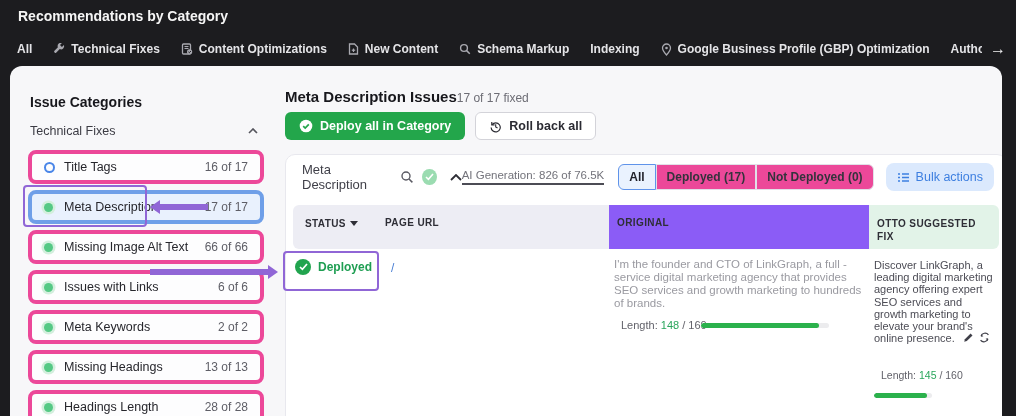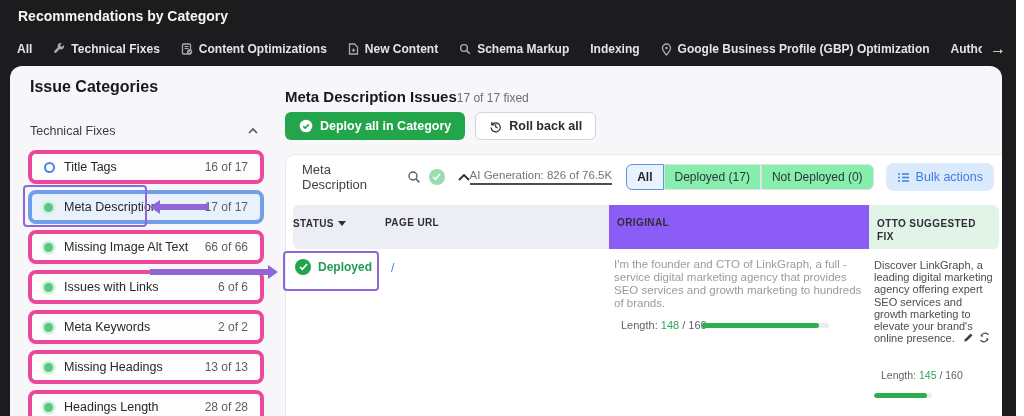--- a/index.html
+++ b/index.html
@@ -11,21 +11,21 @@
   .app-title { position:absolute; left:18px; top:8px; color:#f5f5f5; font-size:14px; font-weight:bold; }
   .tabs { position:absolute; left:17px; top:38px; right:34px; height:22px; display:flex; align-items:center; gap:21px; white-space:nowrap; overflow:hidden; }
   .tab { display:flex; align-items:center; gap:6px; color:#e4e4e7; font-size:12px; font-weight:bold; cursor:pointer; position:relative; }
   .tab .ticon { color:#a9a9b0; display:flex; align-items:center; }
   .tabs-arrow { position:absolute; right:10px; top:38px; height:22px; display:flex; align-items:center; color:#f0f0f2; background:#1c1c1f; padding-left:8px; }
 
   
   .panel { position:absolute; left:10px; right:14px; top:66px; bottom:0; background:#f7f7f9; border-radius:12px 12px 0 0; overflow:hidden; }
 
   
-  .sb-title { position:absolute; left:20px; top:12px; font-size:16px; font-weight:bold; color:#17171c; }
+  .sb-title { position:absolute; left:20px; top:28px; font-size:14px; font-weight:bold; color:#17171c; }
   .sb-group { position:absolute; left:20px; top:58px; width:228px; display:flex; align-items:center; justify-content:space-between; color:#3c3c44; font-size:12.5px; }
   .sb-items { position:absolute; left:18px; top:84px; width:236px; }
   .sb-item { height:34px; margin-bottom:6px; background:#fdfdfe; border:4px solid #ec4899; border-radius:8px; display:flex; align-items:center; padding:0 12px; font-size:12.5px; color:#26262c; cursor:pointer; }
   .sb-item .count { margin-left:auto; color:#5e5e66; font-size:12px; }
   .sb-item.selected { background:#e9f1fd; border-color:#6f9fe8; }
   .dot-done { width:9px; height:9px; border-radius:50%; background:#55c985; box-shadow:0 0 0 2.5px #d3efdd; margin-right:11px; flex:none; }
   .ring-blue { width:11px; height:11px; border-radius:50%; border:2.5px solid #4a86e8; margin-right:9px; flex:none; }
 
   
   .anno-box { position:absolute; border:2.5px solid #9066d6; border-radius:4px; z-index:30; pointer-events:none; }
@@ -46,31 +46,31 @@
 
   
   .card { position:absolute; left:275px; top:88px; width:722px; bottom:-12px; background:#ffffff; border:1px solid #e8e8ee; border-radius:10px; }
   .toolbar { position:absolute; left:0; top:0; right:0; height:44px; display:flex; align-items:center; padding:0 12px 0 16px; }
   .tb-filter { font-size:13px; color:#3f3f48; }
   .tb-ico { margin-left:10px; color:#5a5a63; display:flex; align-items:center; cursor:pointer; }
   .tb-check { margin-left:8px; width:16px; height:16px; border-radius:50%; background:#9bdcb1; display:flex; align-items:center; justify-content:center; }
   .tb-spacer { flex:1; }
   .ai-gen { font-size:11.5px; color:#73737b; border-bottom:2px solid #4c4c55; padding-bottom:2px; margin-right:14px; white-space:nowrap; }
   .seg { display:flex; }
-  .seg button { font-family:inherit; font-size:12px; color:#33333c; background:#86efac; border:1px solid #e1e1e8; padding:5px 10px; cursor:pointer; white-space:nowrap; }
+  .seg button { font-family:inherit; font-size:12px; color:#33333c; background:#ec4899; border:1px solid #e1e1e8; padding:5px 10px; cursor:pointer; white-space:nowrap;font-weight:bold; }
   .seg button:first-child { border-radius:6px 0 0 6px; }
   .seg button:last-child { border-radius:0 6px 6px 0; }
   .seg button.active { background:#eaf2fe; border-color:#5f93ea; color:#1f1f28; font-weight:bold; position:relative; z-index:2; }
   .btn-bulk { margin-left:12px; display:flex; align-items:center; gap:6px; background:#dbe9fd; color:#3d7fe0; font-size:12.5px; border:none; border-radius:8px; padding:7px 11px; cursor:pointer; white-space:nowrap; }
 
   
   .thead { position:absolute; left:7px; right:7px; top:50px; height:44px; display:flex; font-size:10px; font-weight:bold; letter-spacing:.4px; color:#2e2e36; }
   .th { display:flex; align-items:flex-start; padding-top:12px; }
   .th-statusurl { width:316px; background:#ededf4; border-radius:6px 0 0 6px; }
-  .th-status { width:92px; display:flex; gap:4px; align-items:center; cursor:pointer; }
+  .th-status { padding-left:12px; width:92px; display:flex; gap:4px; align-items:center; cursor:pointer; }
   .th-original { width:260px; background:#8b5cf6; padding-left:8px; }
   .th-otto { flex:1; background:#e2f3e8; border-radius:0 6px 6px 0; padding-left:8px; padding-right:20px; line-height:13px; }
   .caret-down { width:0; height:0; border:4px solid transparent; border-top:5px solid #2e2e36; margin-top:4px; }
 
   
   .anno-box2 { position:absolute; left:-3px; top:96px; width:96px; height:40px; border:2.5px solid #9066d6; border-radius:4px; z-index:30; pointer-events:none; }
   .badge-deployed { position:absolute; left:9px; top:104px; display:flex; align-items:center; gap:7px; font-size:12px; font-weight:bold; color:#1f9e53; }
   .check-circle { width:16px; height:16px; border-radius:50%; background:#21a44e; display:flex; align-items:center; justify-content:center; flex:none; }
   .cell-url { position:absolute; left:105px; top:106px; font-size:12px; color:#4a7fd4; cursor:pointer; }
   .cell-original { position:absolute; left:328px; top:103px; width:250px; font-size:11.5px; line-height:13px; color:#9a9aa1; }

